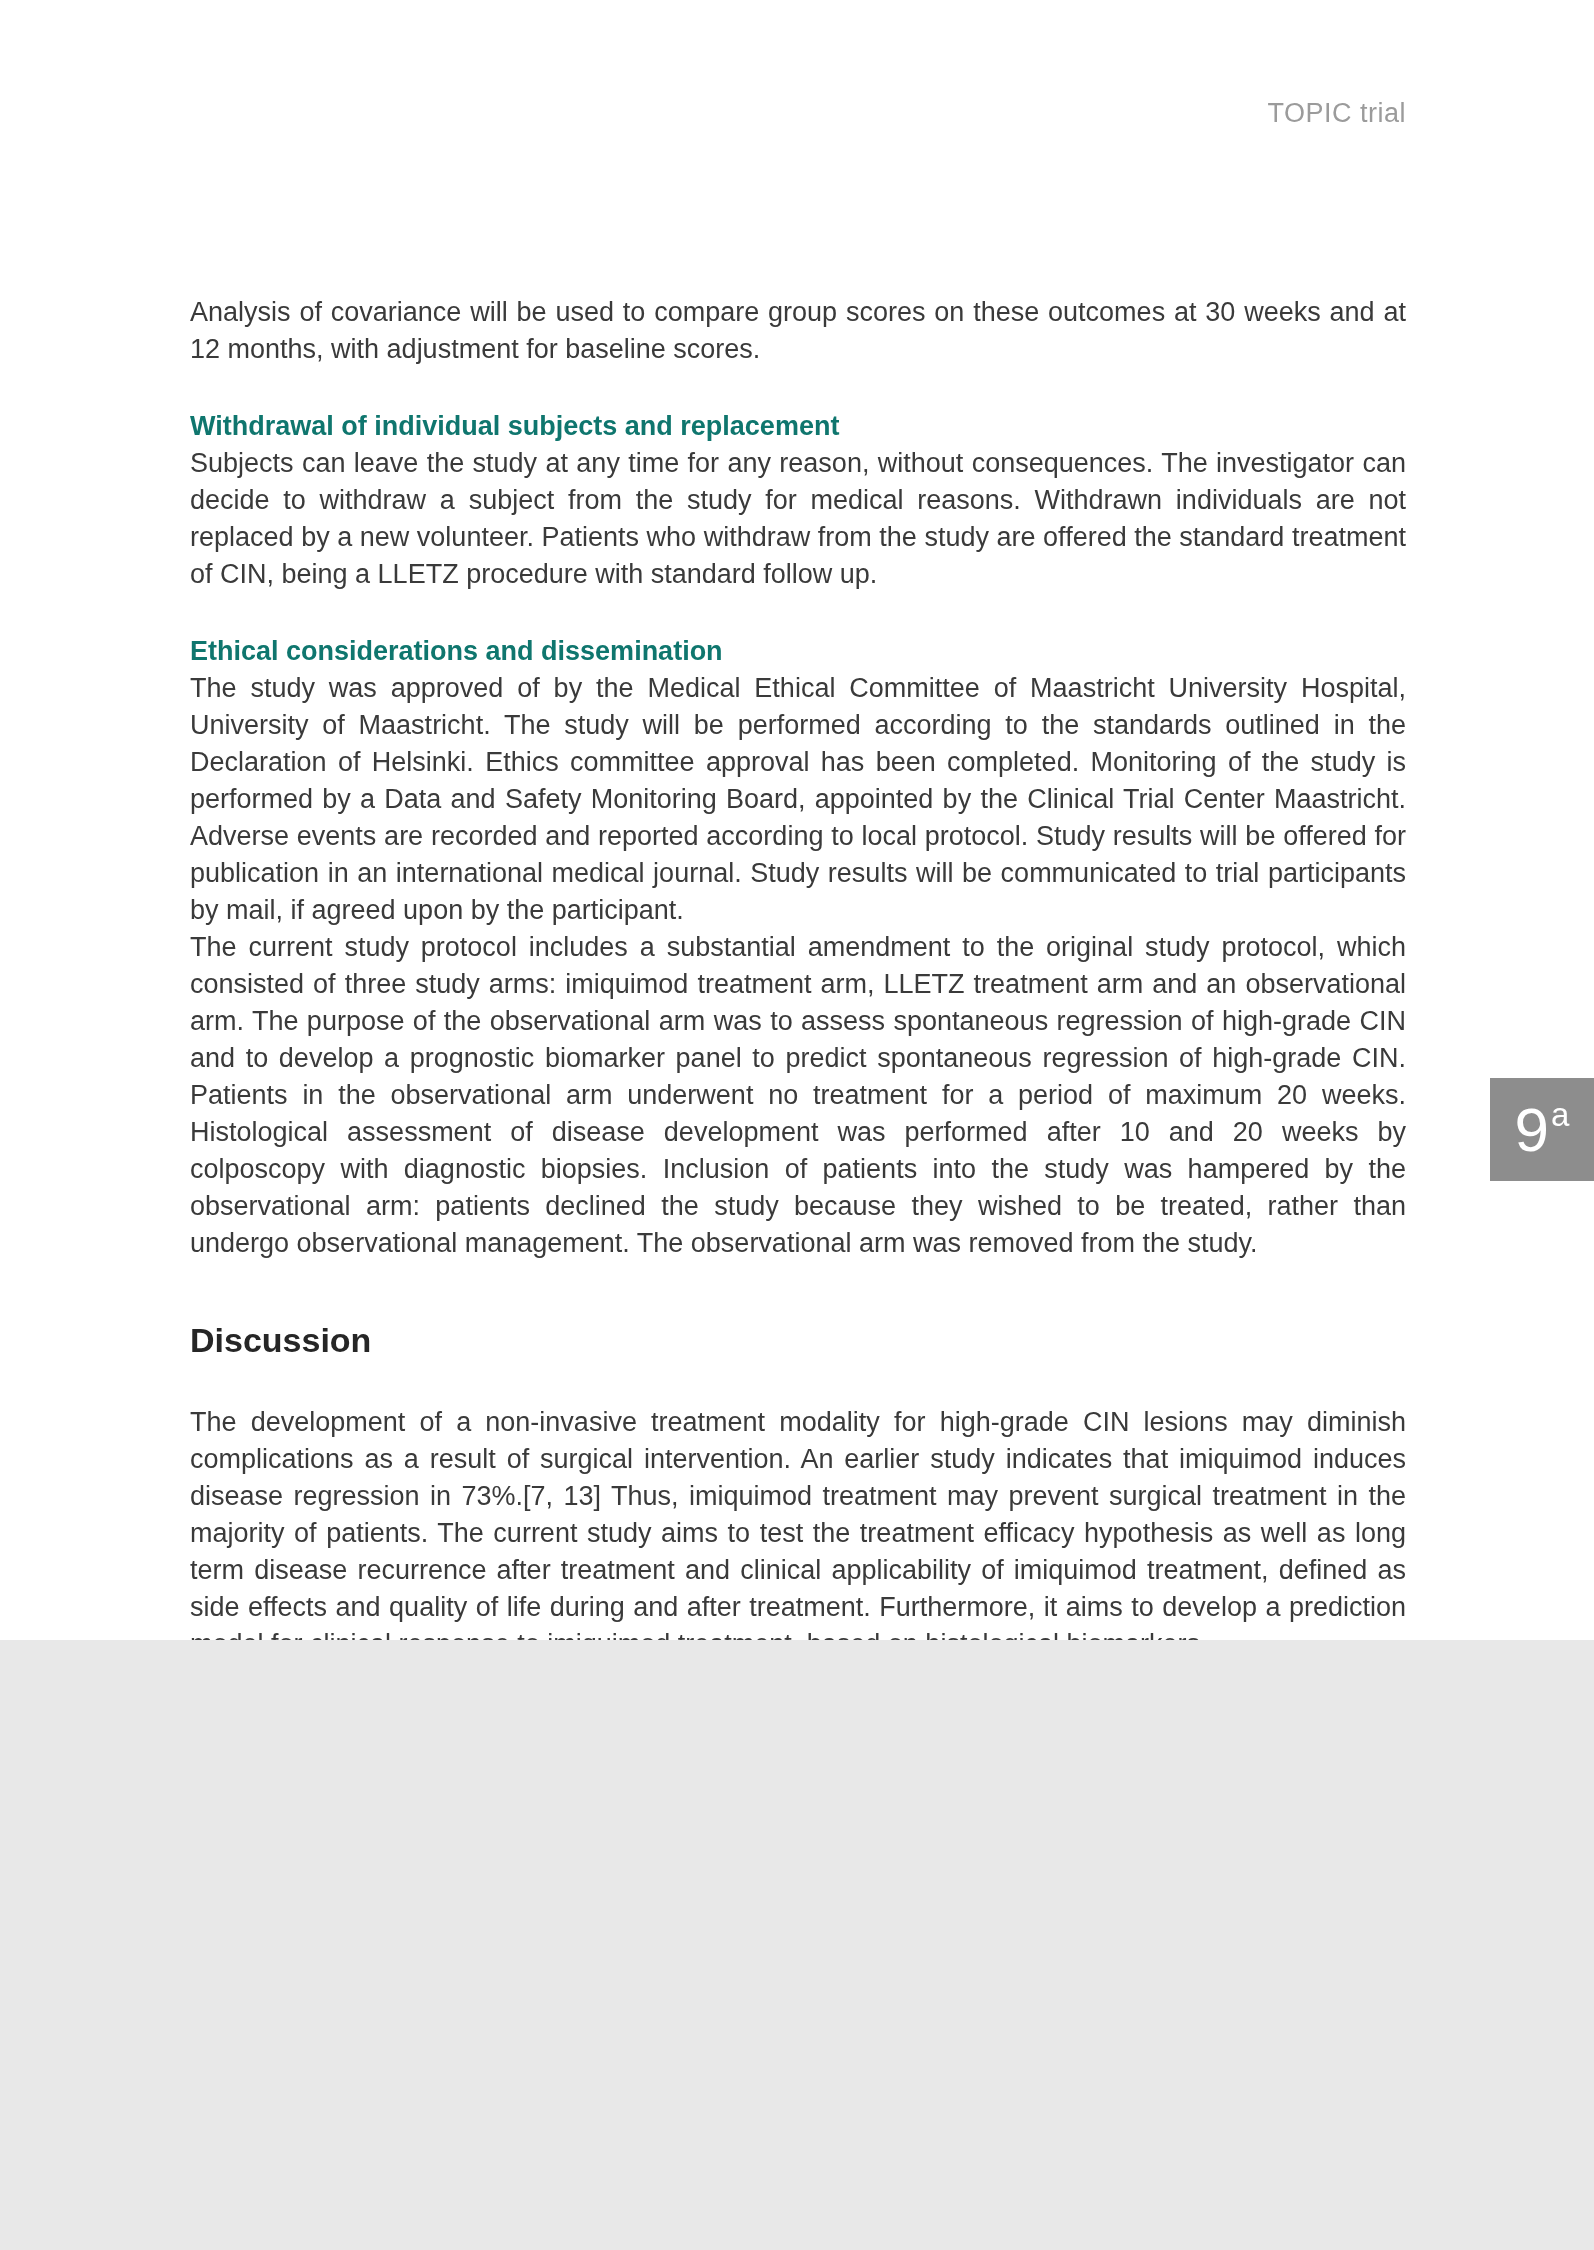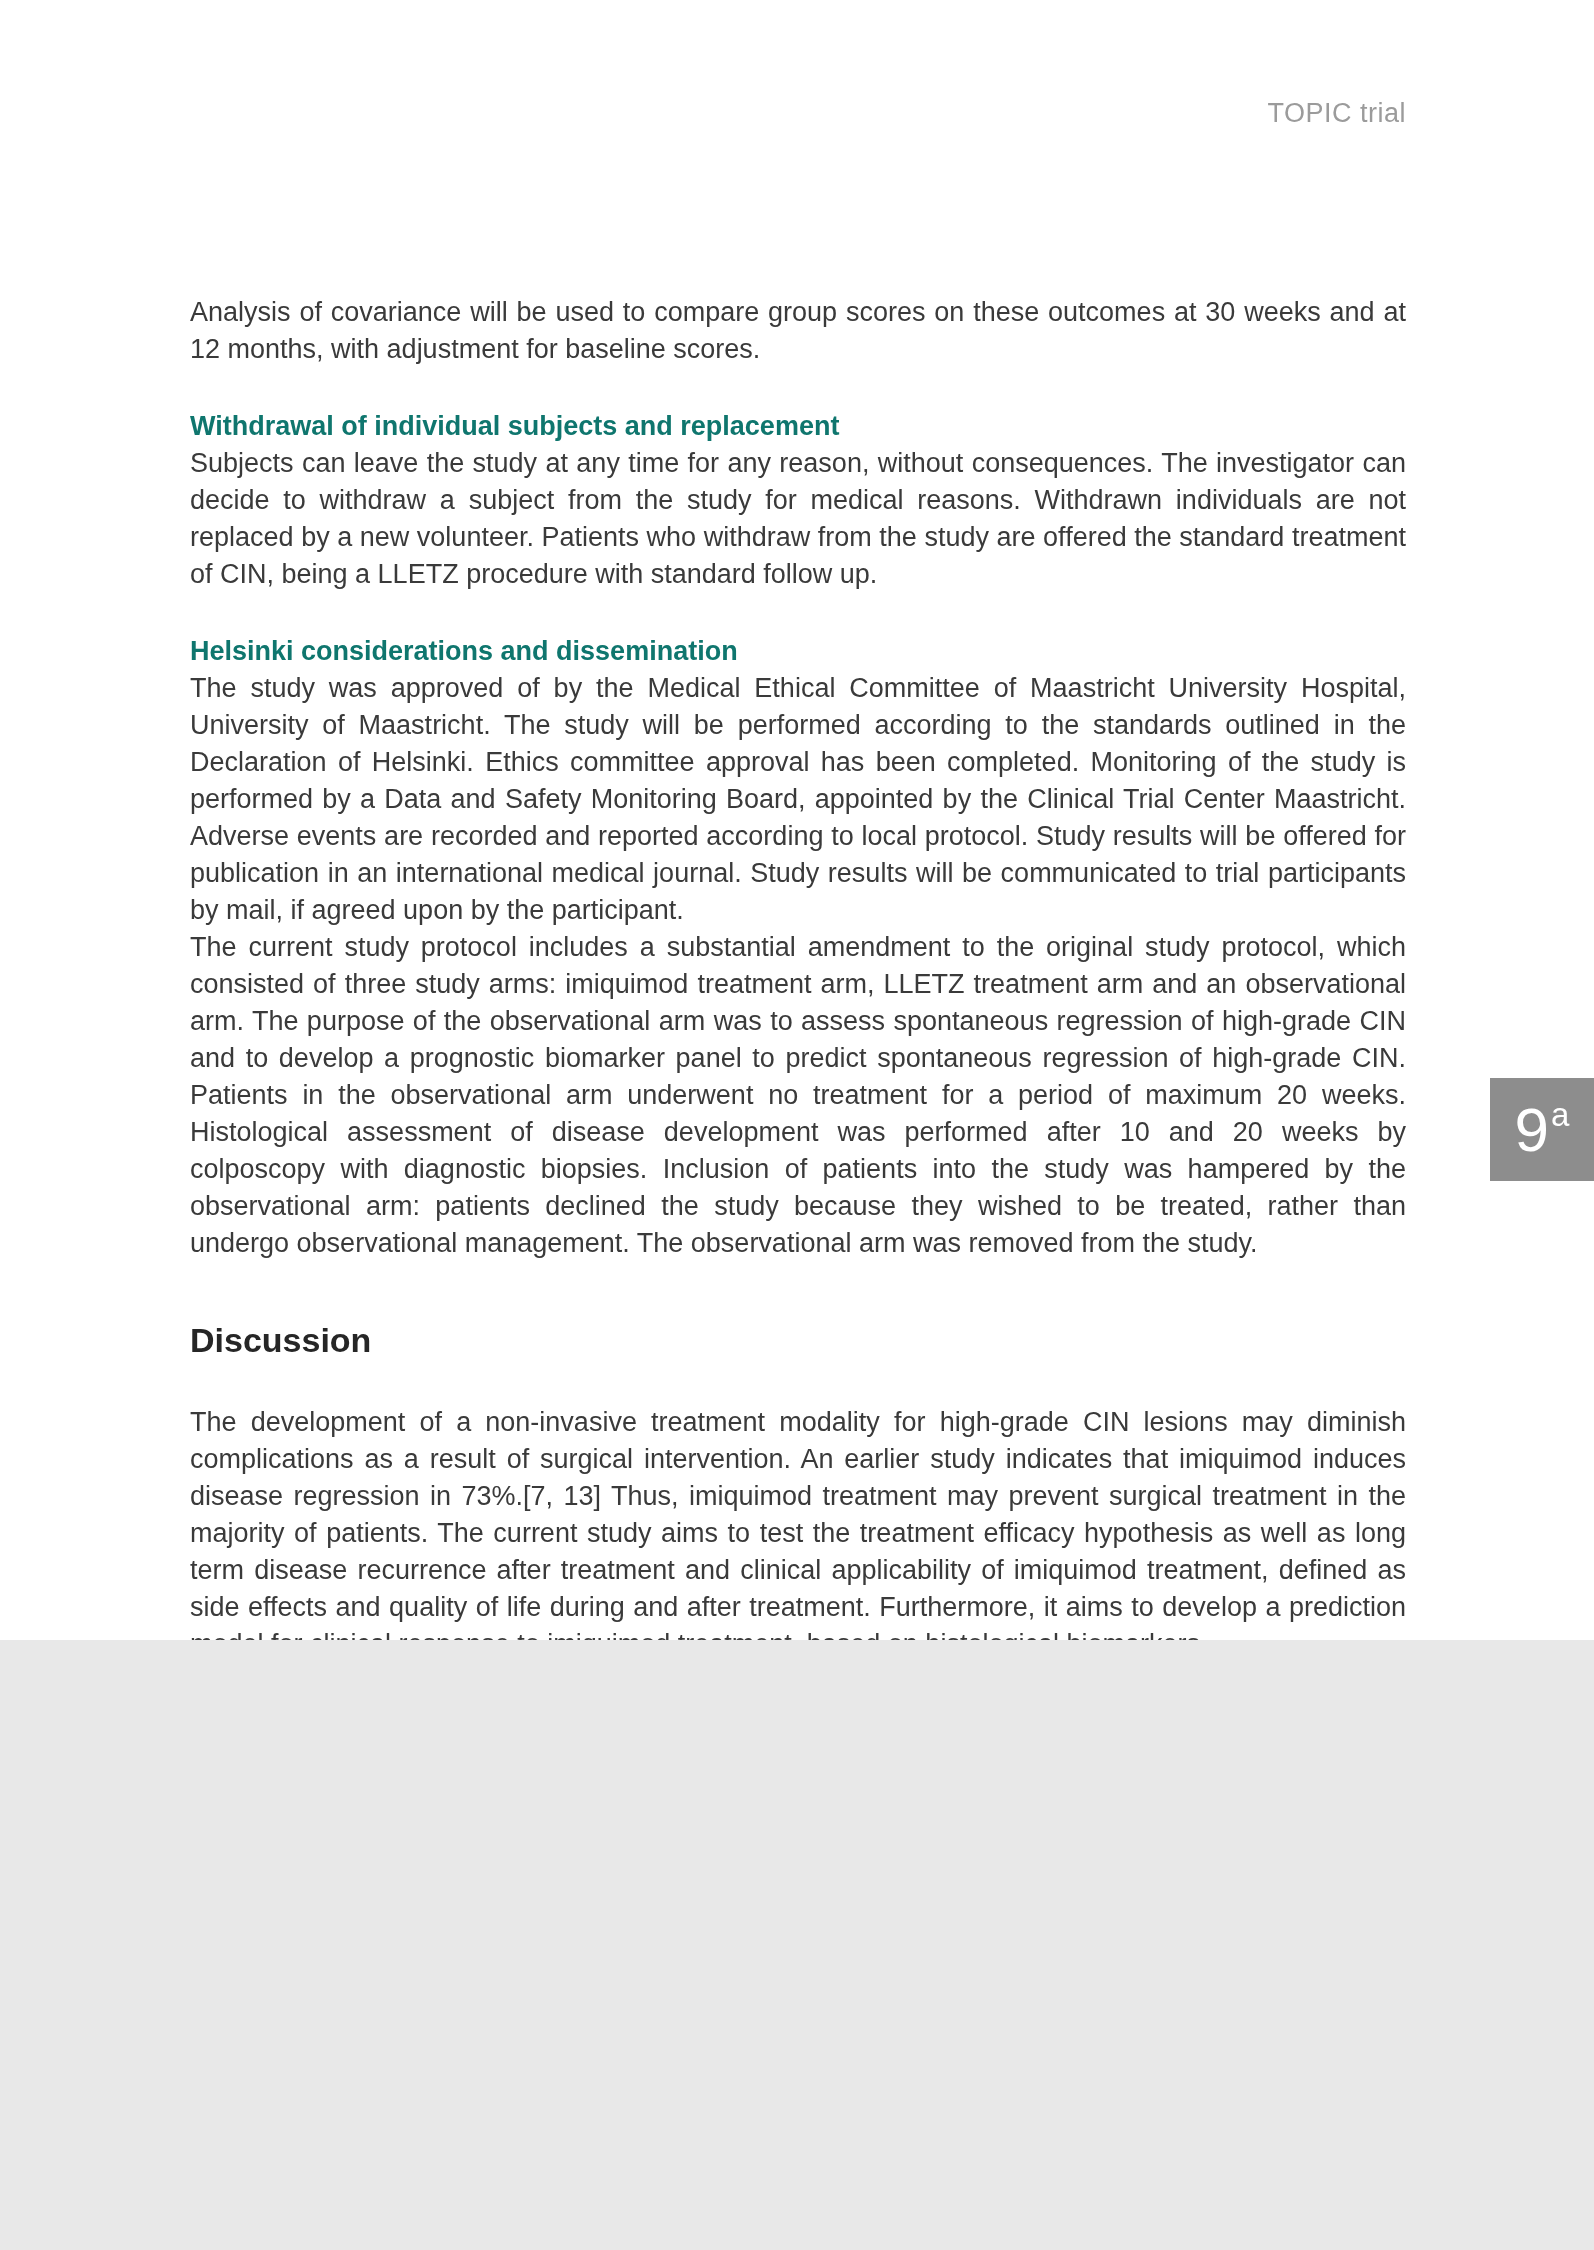--- a/index.html
+++ b/index.html
@@ -90,21 +90,21 @@
 
   <div class="content">
 
     <div class="running-header">TOPIC trial</div>
 
     <p class="body-par intro">Analysis of covariance will be used to compare group scores on these outcomes at 30 weeks and at 12 months, with adjustment for baseline scores.</p>
 
     <h3 class="sec-heading">Withdrawal of individual subjects and replacement</h3>
     <p class="body-par">Subjects can leave the study at any time for any reason, without consequences. The investigator can decide to withdraw a subject from the study for medical reasons. Withdrawn individuals are not replaced by a new volunteer. Patients who withdraw from the study are offered the standard treatment of CIN, being a LLETZ procedure with standard follow up.</p>
 
-    <h3 class="sec-heading">Helsinki considerations and dissemination</h3>
+    <h3 class="sec-heading">Ethical considerations and dissemination</h3>
     <p class="body-par">The study was approved of by the Medical Ethical Committee of Maastricht University Hospital, University of Maastricht. The study will be performed according to the standards outlined in the Declaration of Helsinki. Ethics committee approval has been completed. Monitoring of the study is performed by a Data and Safety Monitoring Board, appointed by the Clinical Trial Center Maastricht. Adverse events are recorded and reported according to local protocol. Study results will be offered for publication in an international medical journal. Study results will be communicated to trial participants by mail, if agreed upon by the participant.</p>
 
     <p class="body-par">The current study protocol includes a substantial amendment to the original study protocol, which consisted of three study arms: imiquimod treatment arm, LLETZ treatment arm and an observational arm. The purpose of the observational arm was to assess spontaneous regression of high-grade CIN and to develop a prognostic biomarker panel to predict spontaneous regression of high-grade CIN. Patients in the observational arm underwent no treatment for a period of maximum 20 weeks. Histological assessment of disease development was performed after 10 and 20 weeks by colposcopy with diagnostic biopsies. Inclusion of patients into the study was hampered by the observational arm: patients declined the study because they wished to be treated, rather than undergo observational management. The observational arm was removed from the study.</p>
 
     <h2 class="discussion-heading">Discussion</h2>
     <p class="body-par">The development of a non-invasive treatment modality for high-grade CIN lesions may diminish complications as a result of surgical intervention. An earlier study indicates that imiquimod induces disease regression in 73%.[7, 13] Thus, imiquimod treatment may prevent surgical treatment in the majority of patients. The current study aims to test the treatment efficacy hypothesis as well as long term disease recurrence after treatment and clinical applicability of imiquimod treatment, defined as side effects and quality of life during and after treatment. Furthermore, it aims to develop a prediction model for clinical response to imiquimod treatment, based on histological biomarkers.</p>
 
   </div>
 
   <div class="chapter-tab">

